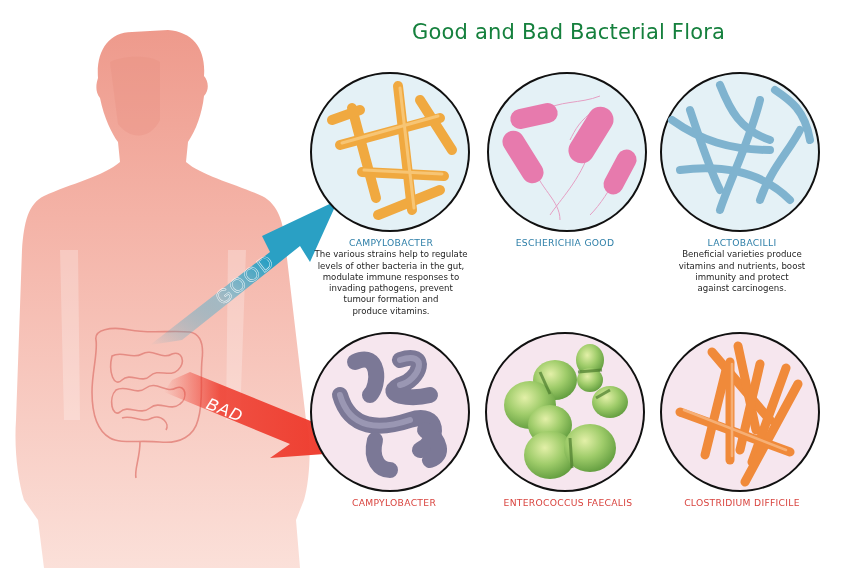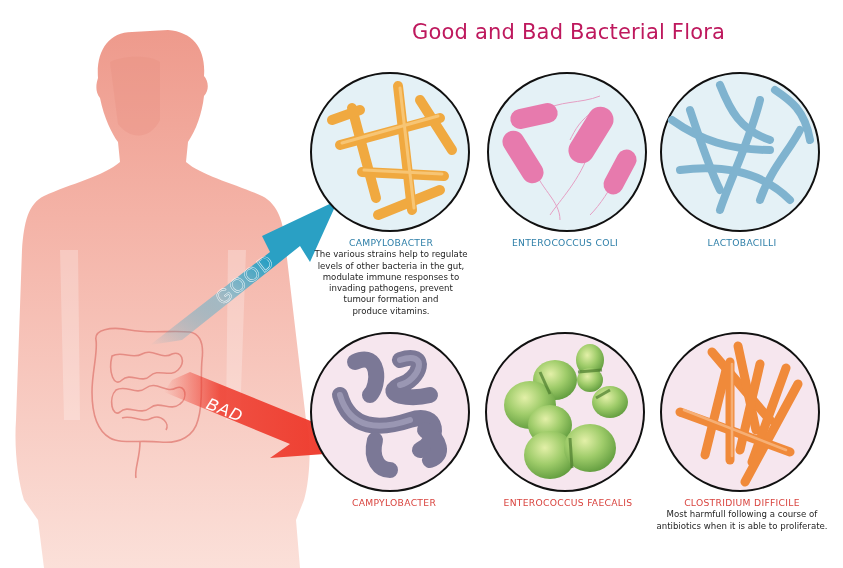--- a/index.html
+++ b/index.html
@@ -1,17 +1,17 @@
 <!DOCTYPE html>
 <html><head>
 <meta charset="utf-8">
 <style>
   html, body { margin:0; padding:0; background:#ffffff; }
   body { width:843px; height:568px; position:relative; overflow:hidden; font-family:"DejaVu Sans", sans-serif; }
-  .title { position:absolute; left:412px; top:20px; font-size:21px; color:#be185d; letter-spacing:0.2px; white-space:nowrap; }
+  .title { position:absolute; left:412px; top:20px; font-size:21px; color:#15803d; letter-spacing:0.2px; white-space:nowrap; }
   .figure { position:absolute; left:0; top:0; width:843px; height:568px; }
   .caption { position:absolute; text-align:center; font-size:8.6px; line-height:11.3px; color:#1f1f1f; }
   .caption .name { display:block; font-size:9.2px; letter-spacing:0.3px; margin-bottom:1px; }
   .good .name { color:#2e7fa8; }
   .bad .name { color:#d9443f; }
   .caption .desc { white-space:pre-line;margin-top:16px; }
 </style>
 </head>
 <body>
 
@@ -173,29 +173,31 @@
 <div class="caption good" style="left:308px; top:237px; width:166px;">
   <span class="name">CAMPYLOBACTER</span>
   <span class="desc">The various strains help to regulate
 levels of other bacteria in the gut,
 modulate immune responses to
 invading pathogens, prevent
 tumour formation and
 produce vitamins.</span>
 </div>
 <div class="caption good" style="left:478px; top:237px; width:174px;">
-  <span class="name">ENTEROCOCCUS COLI</span>
+  <span class="name">ESCHERICHIA GOOD</span>
 </div>
 <div class="caption good" style="left:660px; top:237px; width:164px;">
   <span class="name">LACTOBACILLI</span>
+  <span class="desc">Beneficial varieties produce
+vitamins and nutrients, boost
+immunity and protect
+against carcinogens.</span>
 </div>
 
 <div class="caption bad" style="left:296px; top:497px; width:196px;">
   <span class="name">CAMPYLOBACTER</span>
 </div>
 <div class="caption bad" style="left:488px; top:497px; width:160px;">
   <span class="name">ENTEROCOCCUS FAECALIS</span>
 </div>
 <div class="caption bad" style="left:650px; top:497px; width:184px;">
   <span class="name">CLOSTRIDIUM DIFFICILE</span>
-  <span class="desc">Most harmfull following a course of
-antibiotics when it is able to proliferate.</span>
 </div>
 
 </body></html>

